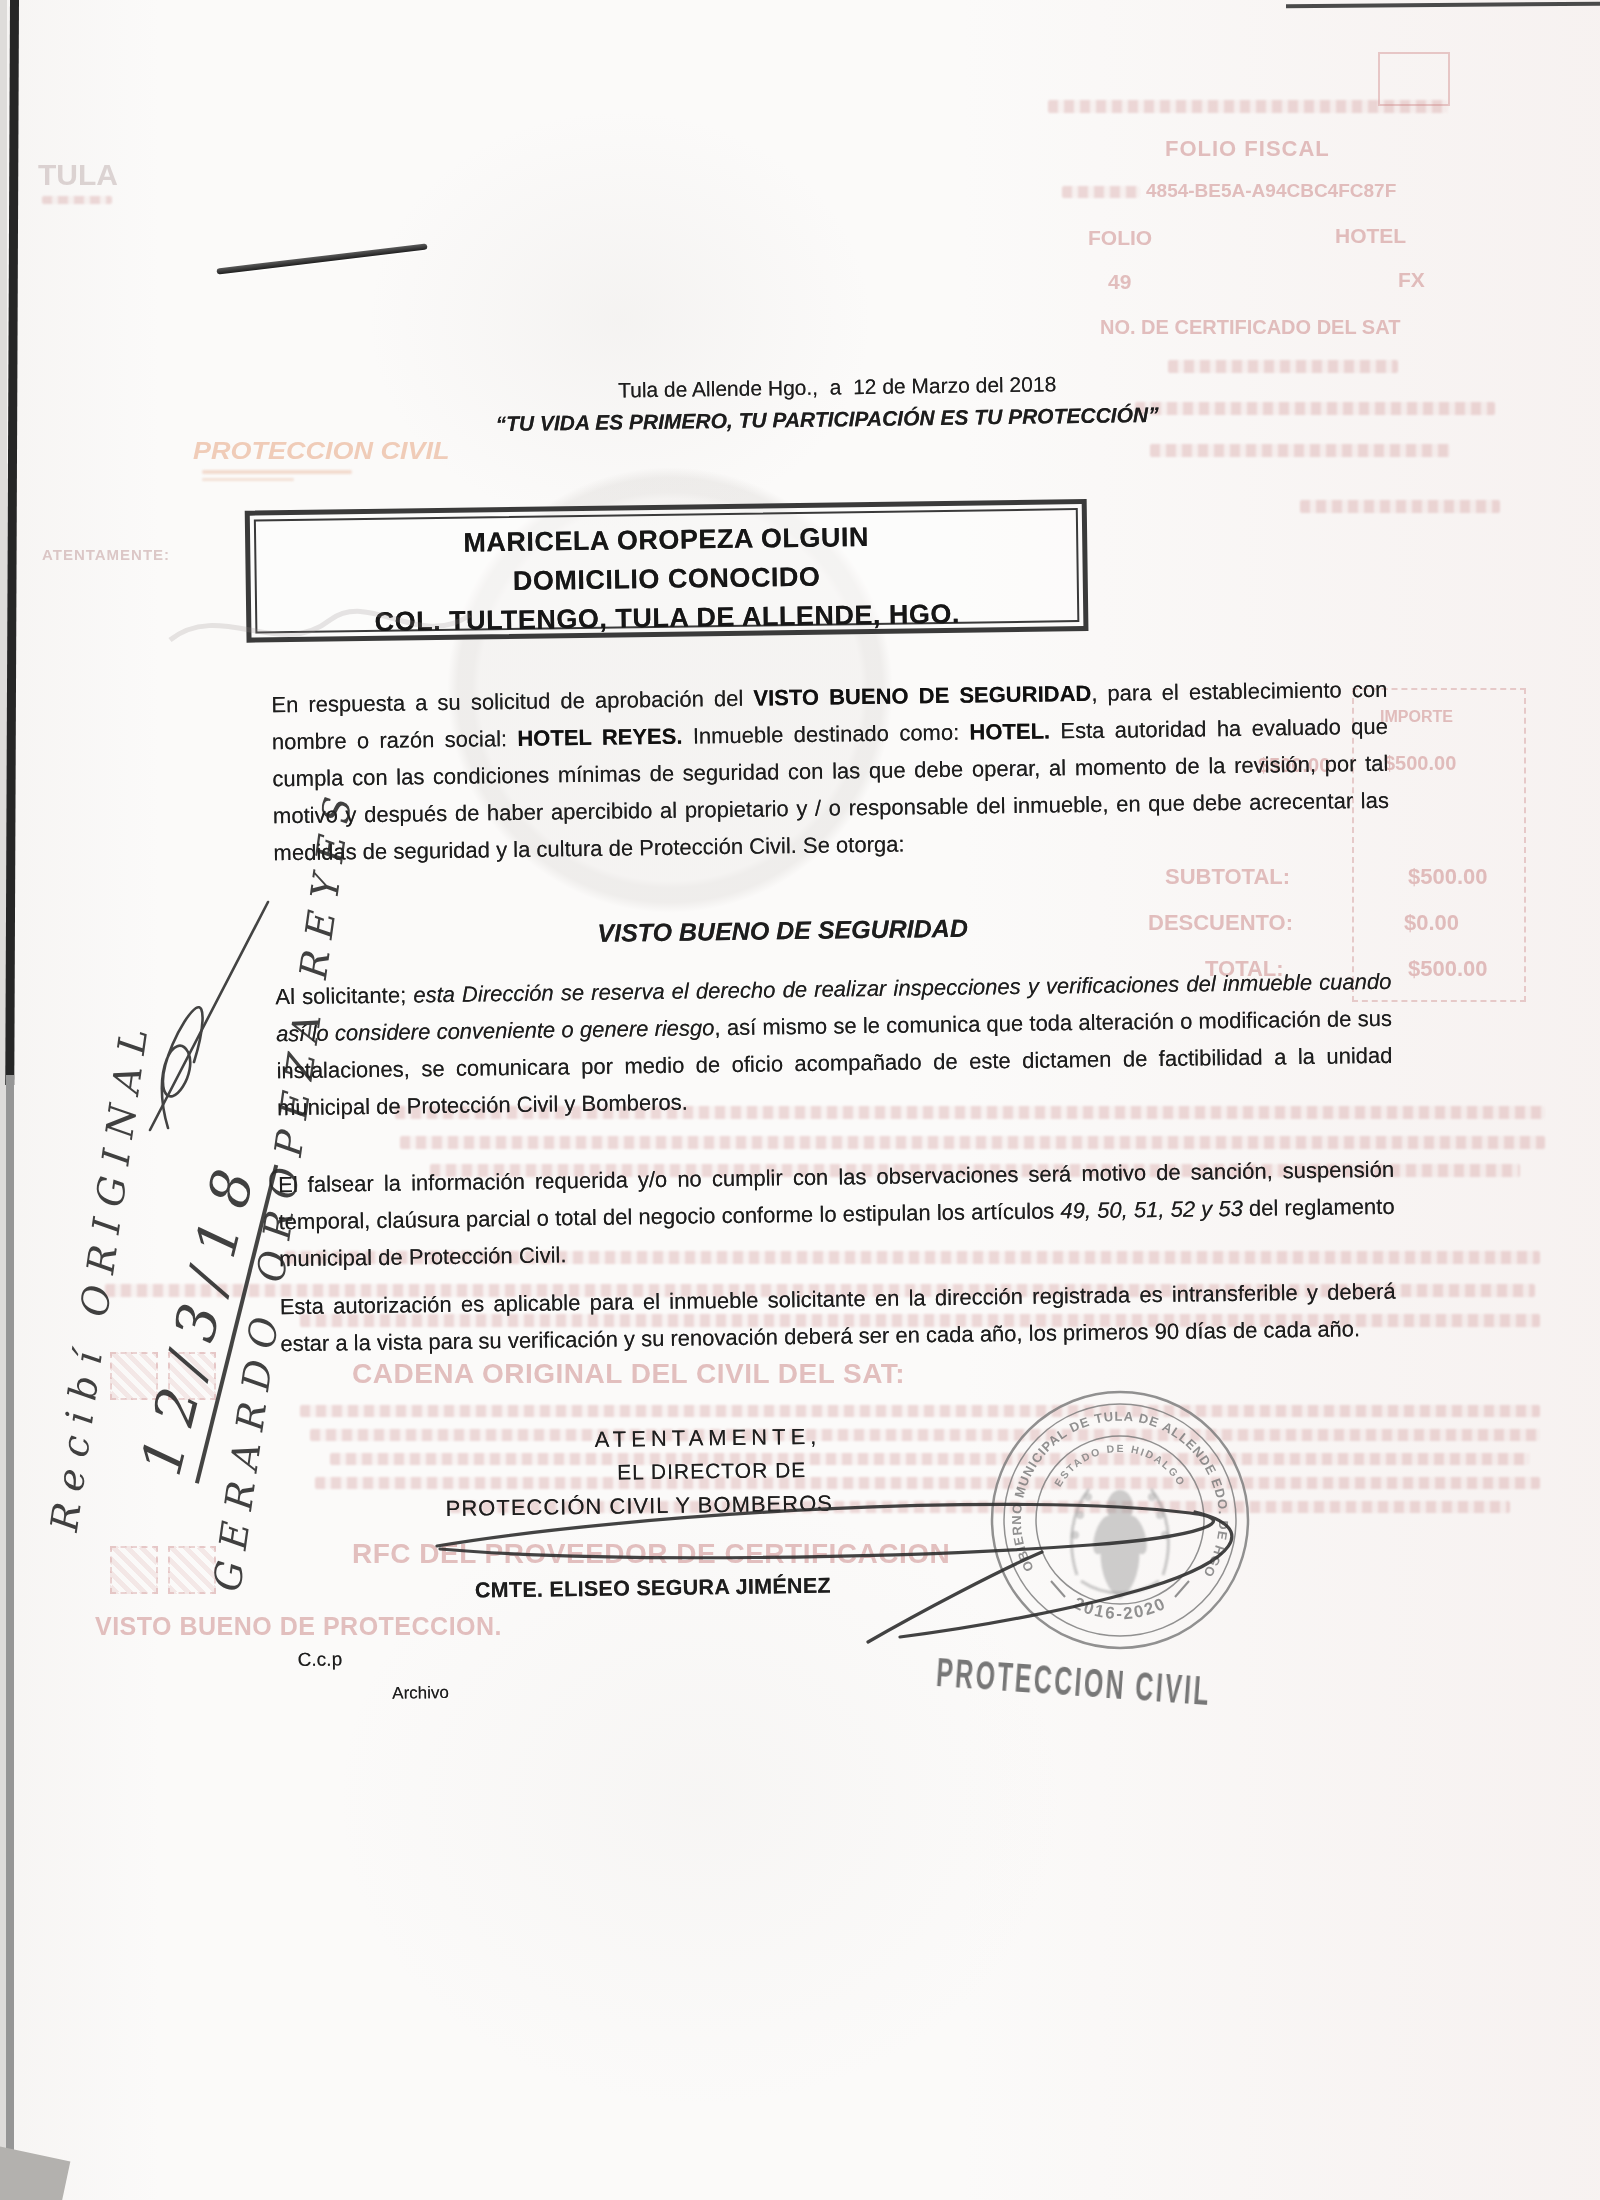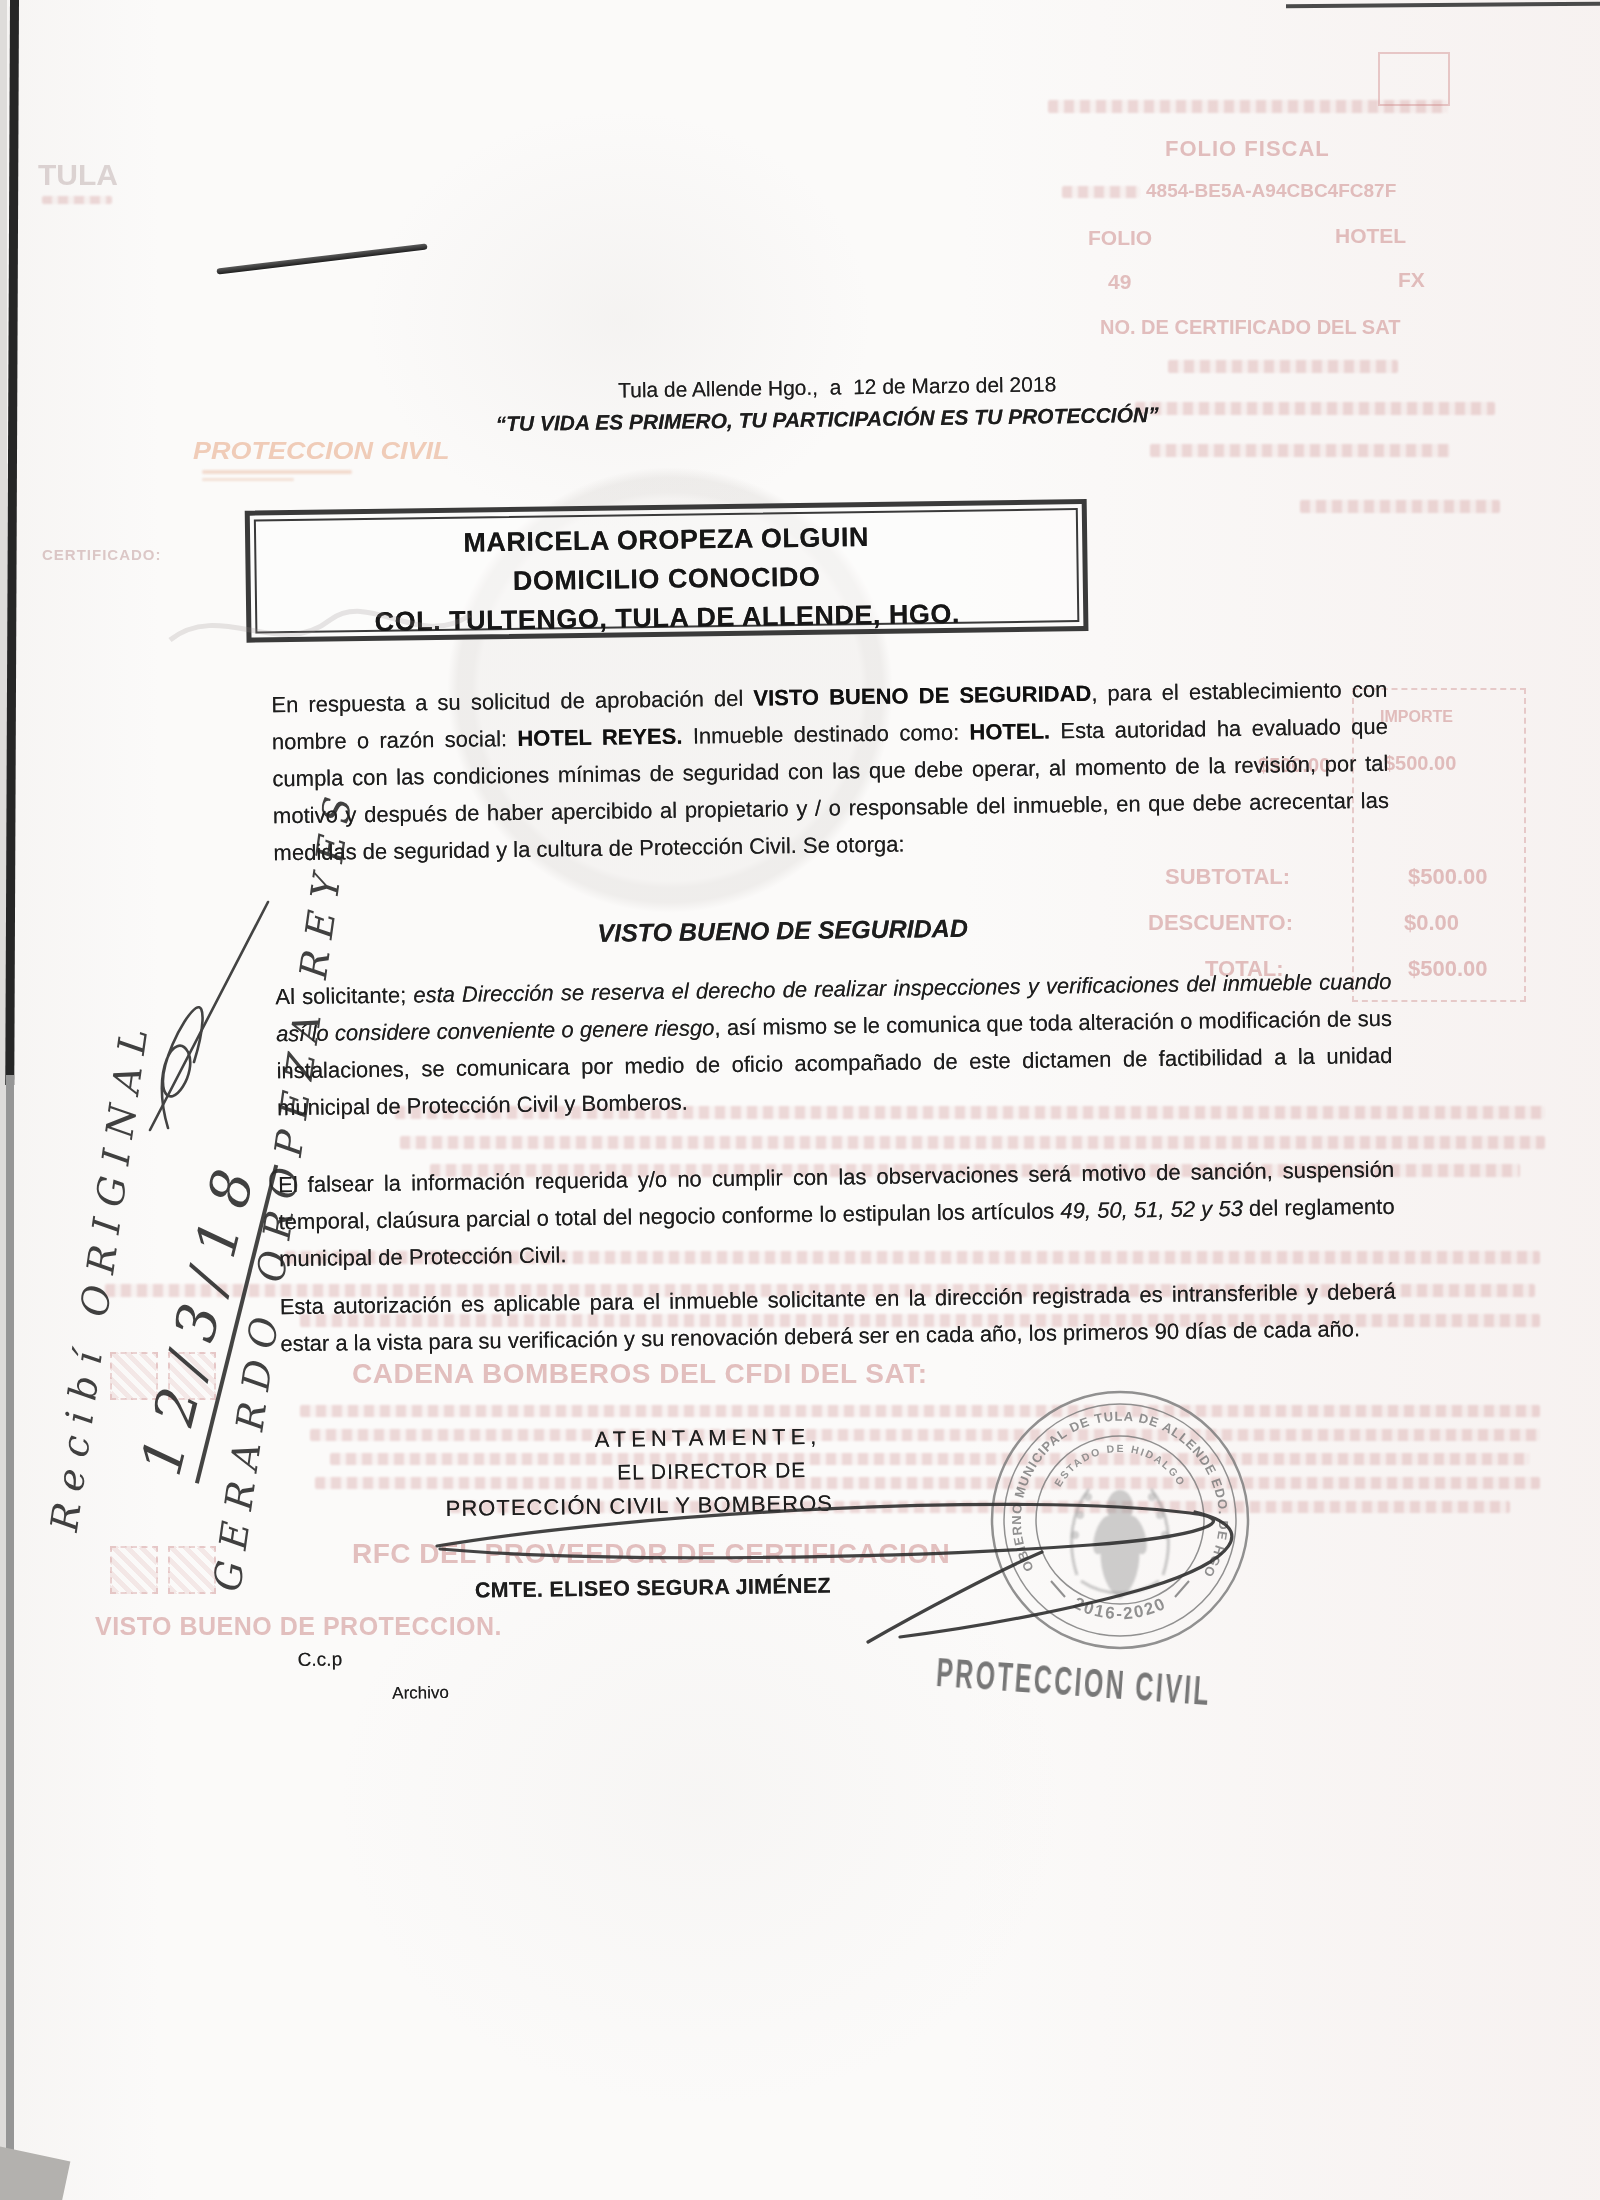--- a/index.html
+++ b/index.html
@@ -57,21 +57,21 @@
     <div class="abs" style="left:420px;top:440px;width:500px;height:500px;border-radius:50%;
                 background:radial-gradient(circle at 50% 50%, rgba(190,184,178,.10) 0 54%, rgba(170,164,158,.15) 56% 60%, transparent 63%);"></div>
 
     <div class="bleed" style="left:38px;top:158px;font-size:30px;color:rgba(170,150,150,.38);">TULA</div>
     <div class="gband" style="left:42px;top:196px;width:70px;height:8px;"></div>
 
     <div class="bleed" style="left:193px;top:436px;font-size:27px;font-style:italic;color:rgba(224,140,95,.42);transform:scaleY(.92);">PROTECCION CIVIL</div>
     <div class="gband" style="left:202px;top:470px;width:150px;height:4px;background:rgba(224,150,110,.3);"></div>
     <div class="gband" style="left:202px;top:478px;width:92px;height:3px;background:rgba(224,150,110,.25);"></div>
 
-    <div class="bleed" style="left:42px;top:546px;font-size:15px;letter-spacing:1px;color:rgba(190,150,150,.5);">CERTIFICADO:</div>
+    <div class="bleed" style="left:42px;top:546px;font-size:15px;letter-spacing:1px;color:rgba(190,150,150,.5);">ATENTAMENTE:</div>
 
     <div class="gband" style="left:1048px;top:100px;width:400px;"></div>
     <div class="abs" style="left:1378px;top:52px;width:68px;height:50px;border:2px solid rgba(205,130,130,.4);"></div>
     <div class="bleed" style="left:1165px;top:136px;font-size:22px;letter-spacing:1px;">FOLIO FISCAL</div>
     <div class="gband" style="left:1062px;top:186px;width:78px;height:12px;"></div>
     <div class="bleed" style="left:1146px;top:180px;font-size:19px;">4854-BE5A-A94CBC4FC87F</div>
     <div class="bleed" style="left:1088px;top:226px;font-size:21px;">FOLIO</div>
     <div class="bleed" style="left:1335px;top:224px;font-size:21px;">HOTEL</div>
     <div class="bleed" style="left:1108px;top:270px;font-size:21px;">49</div>
     <div class="bleed" style="left:1378px;top:268px;font-size:21px;margin-left:20px;">FX</div>
@@ -94,21 +94,21 @@
 
     <div class="gband" style="left:395px;top:1106px;width:1150px;"></div>
     <div class="gband" style="left:400px;top:1136px;width:1145px;"></div>
     <div class="gband" style="left:430px;top:1164px;width:1090px;"></div>
     <div class="gband" style="left:285px;top:1251px;width:1255px;"></div>
     <div class="gband" style="left:105px;top:1284px;width:1430px;"></div>
     <div class="gband" style="left:300px;top:1314px;width:1240px;"></div>
 
     <div class="gqr" style="left:110px;top:1352px;"></div>
     <div class="gqr" style="left:168px;top:1352px;"></div>
-    <div class="bleed" style="left:352px;top:1358px;font-size:28px;letter-spacing:.5px;">CADENA BOMBEROS DEL CFDI DEL SAT:</div>
+    <div class="bleed" style="left:352px;top:1358px;font-size:28px;letter-spacing:.5px;">CADENA ORIGINAL DEL CIVIL DEL SAT:</div>
     <div class="gband" style="left:300px;top:1405px;width:1240px;height:12px;"></div>
     <div class="gband" style="left:310px;top:1429px;width:1230px;height:12px;"></div>
     <div class="gband" style="left:330px;top:1453px;width:1200px;height:12px;"></div>
     <div class="gband" style="left:315px;top:1477px;width:1225px;height:12px;"></div>
     <div class="gband" style="left:450px;top:1501px;width:1060px;height:12px;"></div>
     <div class="gqr" style="left:110px;top:1546px;"></div>
     <div class="gqr" style="left:168px;top:1546px;"></div>
     <div class="bleed" style="left:352px;top:1538px;font-size:28px;letter-spacing:.5px;">RFC DEL PROVEEDOR DE CERTIFICACION</div>
     <div class="bleed" style="left:95px;top:1612px;font-size:25px;letter-spacing:.5px;">VISTO BUENO DE PROTECCION.</div>
   </div>

